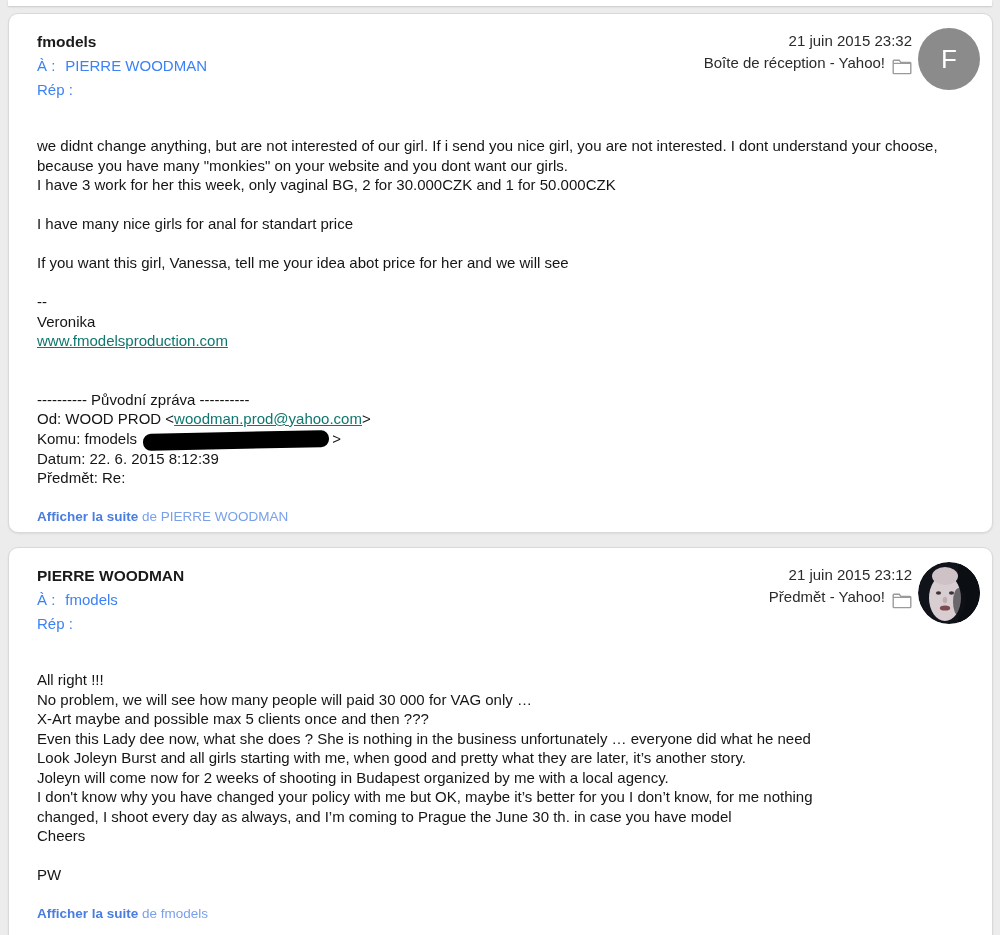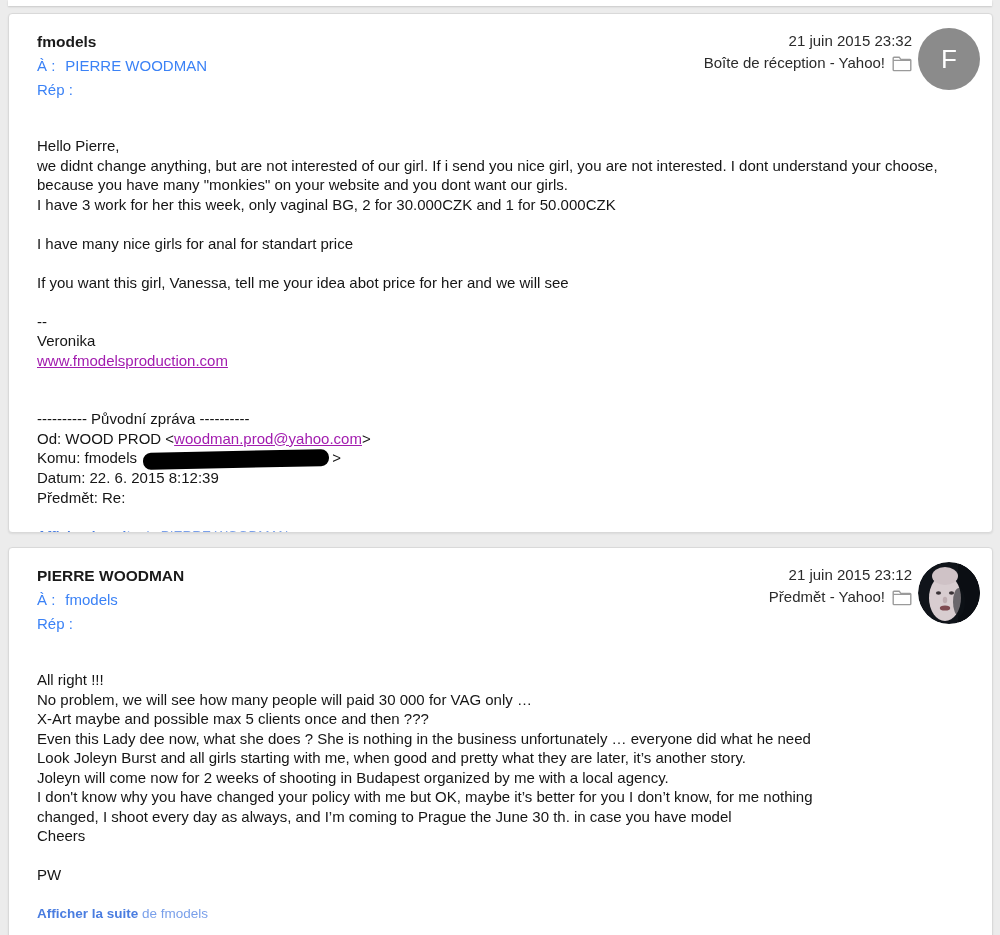--- a/index.html
+++ b/index.html
@@ -1,44 +1,44 @@
 <!DOCTYPE html>
 <html><head>
 <meta charset="utf-8">
 <style>
   * { margin:0; padding:0; box-sizing:border-box; }
   html,body { width:1000px; height:935px; overflow:hidden;
     background:#ececec; font-family:"Liberation Sans", sans-serif; }
   .card-remnant { height:6px; background:#fff; margin:0 8px;
     box-shadow:0 1px 2px rgba(0,0,0,.15); }
   .email-card { margin:7px 7px 0 8px; background:#fff;
-    border:1px solid #d9d9d9; border-radius:4px;
+    border:1px solid #d9d9d9; border-radius:10px;
     box-shadow:0 1px 2px rgba(0,0,0,.08); position:relative; overflow:hidden; }
   .email-card.first { height:520px; }
   .email-card.second { margin-top:14px; height:420px; }
 
   .card-header { position:relative; padding:16px 20px 0 28px; }
   .hdr-left .sender { font-size:15.5px; font-weight:bold; color:#1a1a1a;
     line-height:24px; }
   .hdr-row { font-size:15px; color:#3b82f6; line-height:24px; }
   .hdr-row .val { margin-left:10px; }
   .hdr-right { position:absolute; top:16px; right:80px; text-align:right; }
   .hdr-right .date { font-size:15px; color:#2b2b2b; line-height:22px; }
   .folder-row { font-size:15px; color:#2b2b2b; line-height:22px;
-    display:flex; align-items:center; justify-content:flex-end; gap:7px; }
+    display:flex; align-items:flex-end; justify-content:flex-end; gap:7px; }
   .folder-icon-svg { position:relative; top:1px; }
 
   .avatar { position:absolute; top:14px; right:12px; width:62px; height:62px;
     border-radius:50%; overflow:hidden; }
   .avatar-initial { background:#8b8b8b; color:#fff; font-size:26px;
     display:flex; align-items:center; justify-content:center; }
 
   .card-body { padding:34px 18px 0 28px; font-size:15px; color:#151515; }
   .card-body .line { line-height:19.5px; white-space:nowrap; }
-  a.blink { color:#a21caf; text-decoration:underline; cursor:pointer; }
+  a.blink { color:#0f766e; text-decoration:underline; cursor:pointer; }
   .redact { display:inline-block; width:186px; height:17px; background:#000;
     border-radius:8px; transform:rotate(-1.2deg); vertical-align:-5px;
     margin:0 3px 0 2px; }
 
   .more-row { padding:21px 18px 0 28px; font-size:13.5px; }
   a.more-link { text-decoration:none; cursor:pointer; }
   a.more-link .b { font-weight:bold; color:#4a7de0; }
   a.more-link .r { color:#7aa0ea; }
 </style>
 </head>
@@ -66,21 +66,20 @@
           <path d="M1.2 4.4 h17.6" fill="none" stroke="#9a9a9a" stroke-width="1.2"></path>
         </svg>
       </div>
     </div>
     <div class="avatar avatar-initial">
       <span>F</span>
     </div>
   </header>
 
   <div class="card-body">
-      <div class="line">Hello Pierre,</div>
       <div class="line">we didnt change anything, but are not interested of our girl. If i send you nice girl, you are not interested. I dont understand your choose,</div>
       <div class="line">because you have many "monkies" on your website and you dont want our girls.</div>
       <div class="line">I have 3 work for her this week, only vaginal BG, 2 for 30.000CZK and 1 for 50.000CZK</div>
       <div class="line">&nbsp;</div>
       <div class="line">I have many nice girls for anal for standart price</div>
       <div class="line">&nbsp;</div>
       <div class="line">If you want this girl, Vanessa, tell me your idea abot price for her and we will see</div>
       <div class="line">&nbsp;</div>
       <div class="line">--</div>
       <div class="line">Veronika</div>

